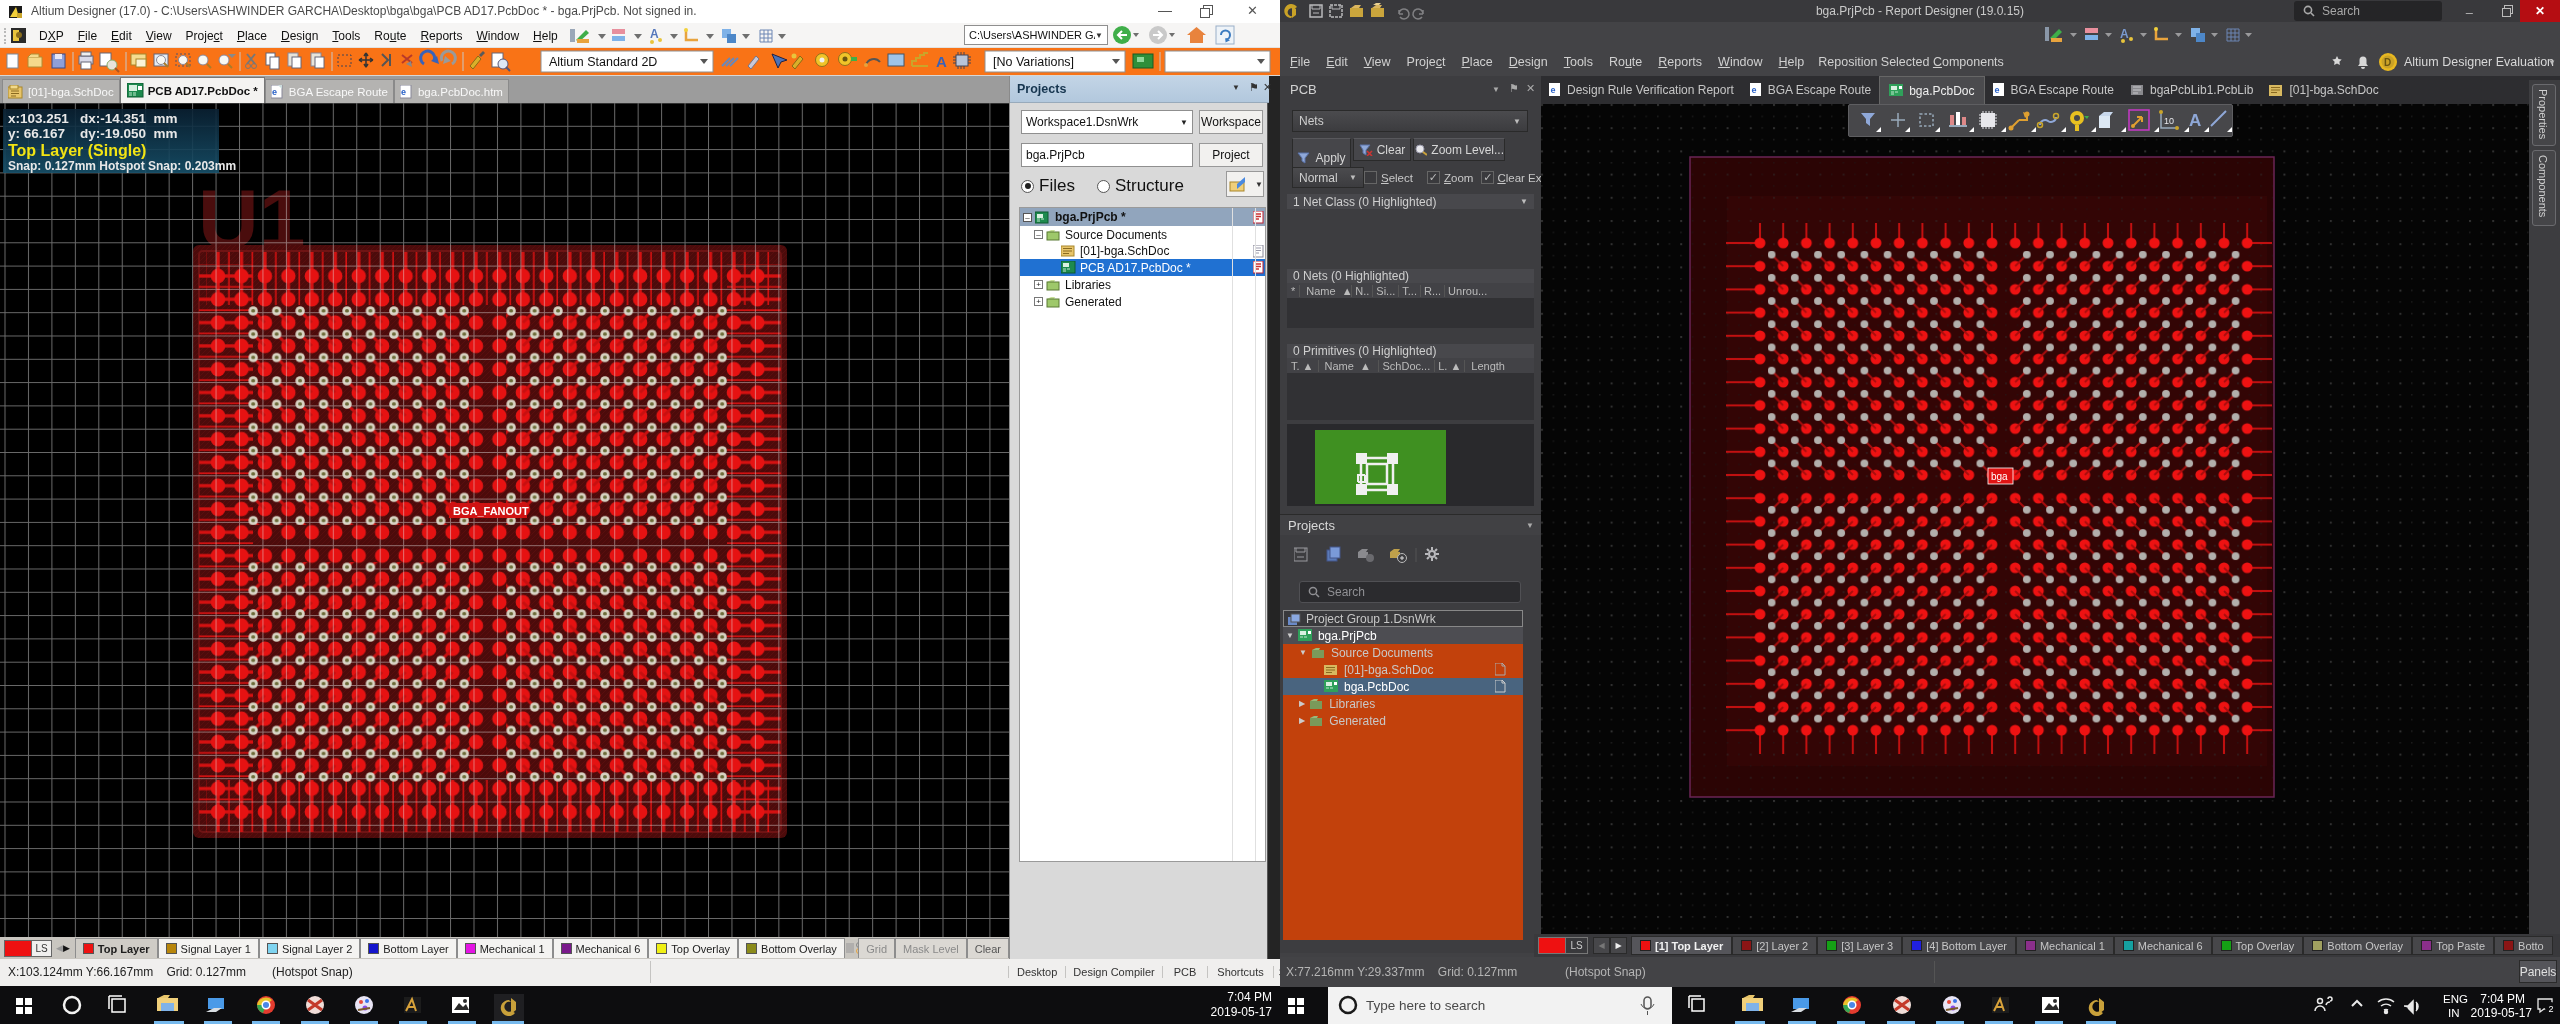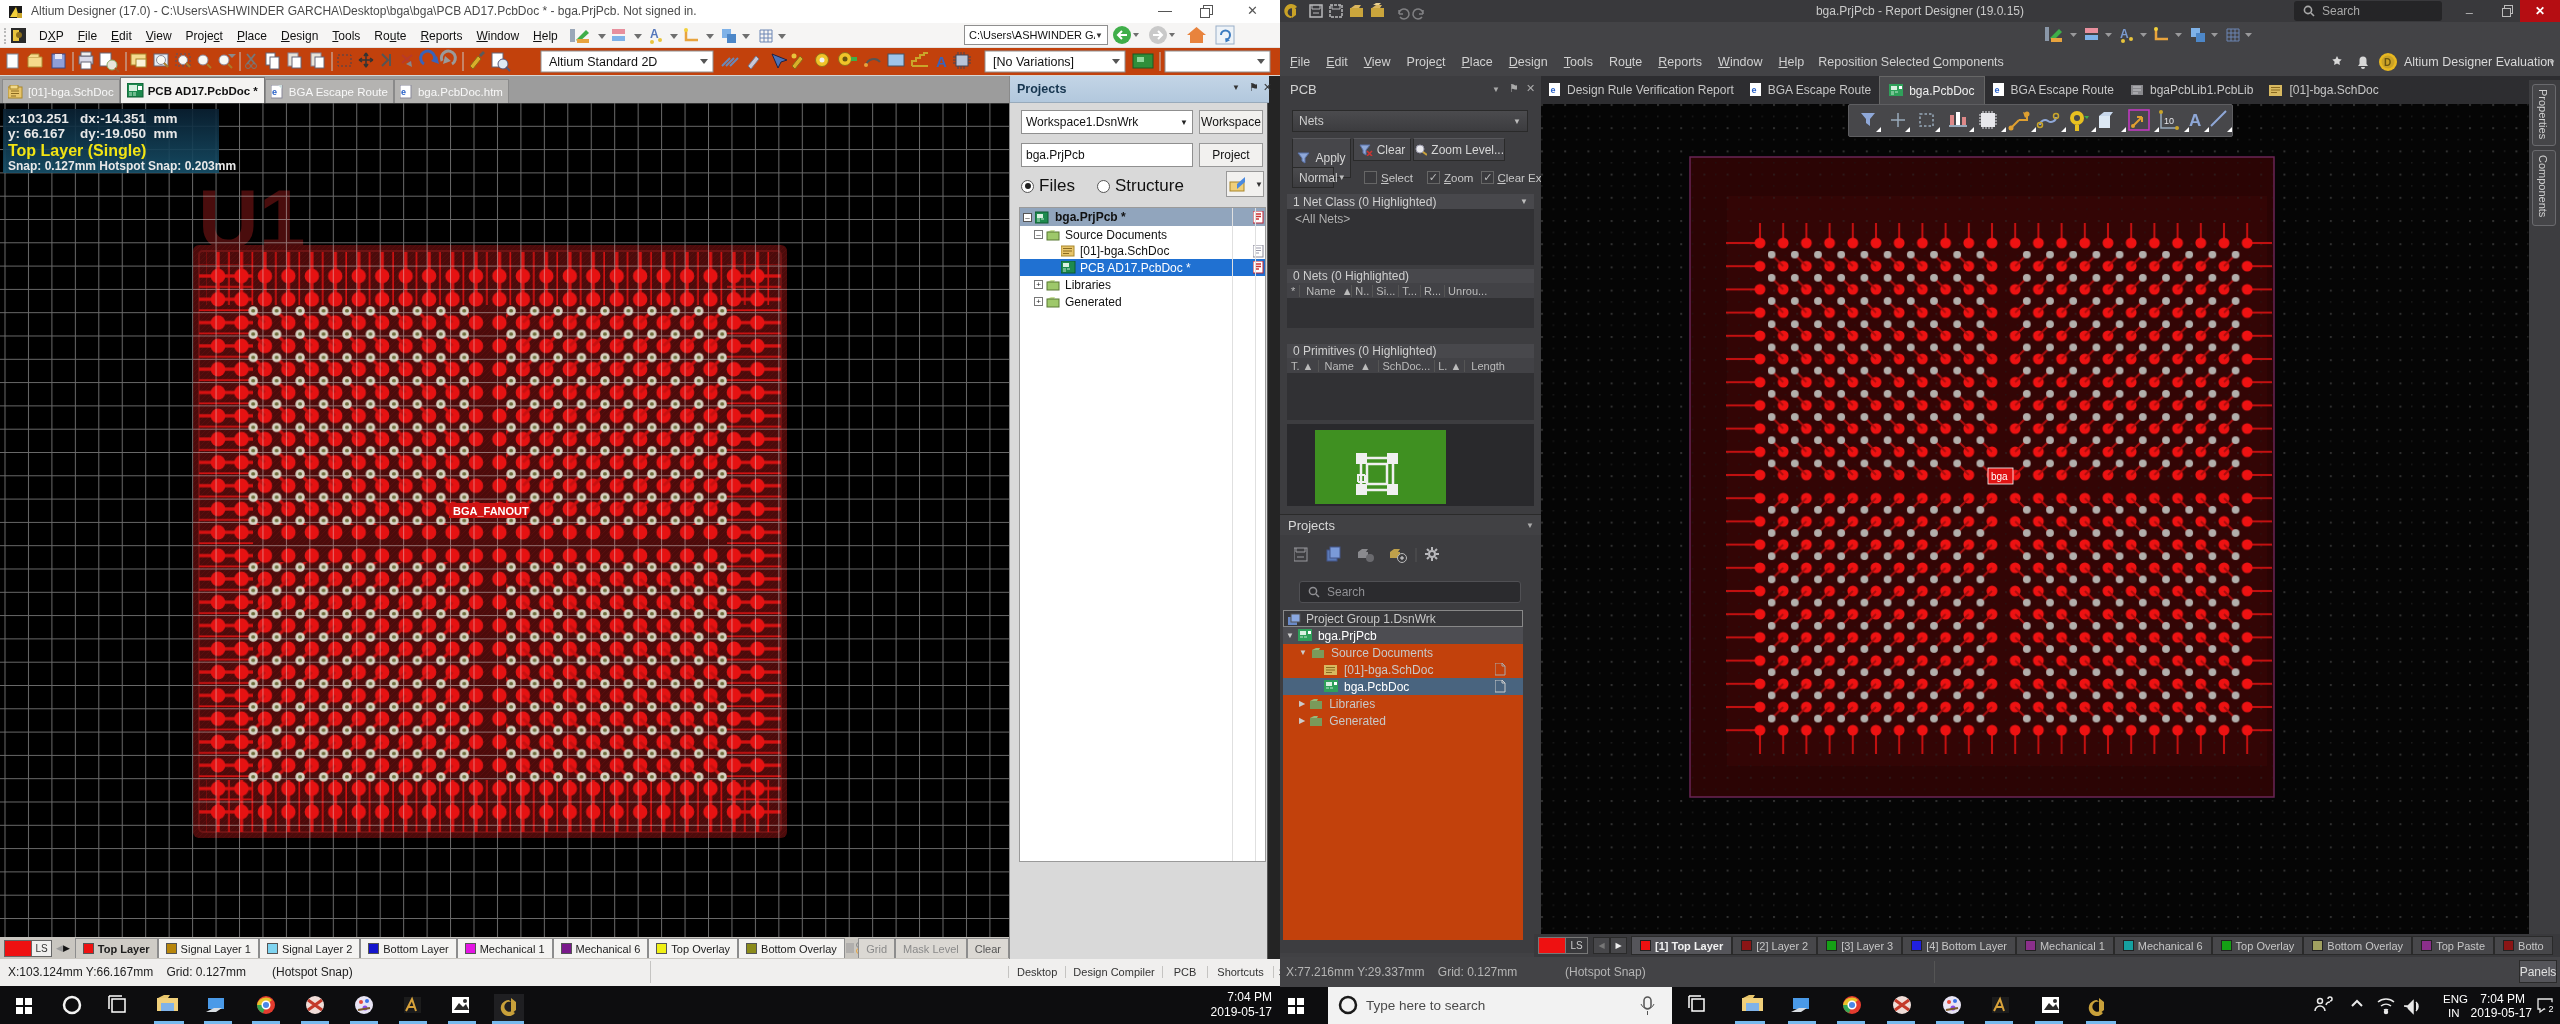--- a/index.html
+++ b/index.html
@@ -2,21 +2,21 @@
 <html><head><meta charset="utf-8">
 <style>
 *{margin:0;padding:0;box-sizing:border-box}
 html,body{width:2560px;height:1024px;overflow:hidden;background:#000;font-family:"Liberation Sans",sans-serif}
 .a{position:absolute !important}
 #stage{position:absolute;left:0;top:0;width:2560px;height:1024px}
 
 #lm{left:0;top:0;width:1280px;height:1024px;background:#000}
 #l-title{left:0;top:0;width:1280px;height:23px;background:#fff;color:#4a4a4a;font-size:12px}
 #l-menu{left:0;top:23px;width:1280px;height:25px;background:#f6f5f4;color:#111;font-size:12px;border-bottom:1px solid #e3e2e0}
-#l-tools{left:0;top:48px;width:1280px;height:28px;background:#c2410c;border-bottom:1px solid #d8d7d5}
+#l-tools{left:0;top:48px;width:1280px;height:28px;background:#f97316;border-bottom:1px solid #d8d7d5}
 #l-tabs{left:0;top:76px;width:1280px;height:27px;background:#9c9c9c}
 #l-layers{left:0;top:937px;width:1009px;height:22px;background:#c9c6c0;font-size:11px}
 #l-status{left:0;top:959px;width:1280px;height:27px;background:#f0efee;color:#222;font-size:12px}
 #l-task{left:0;top:986px;width:1280px;height:38px;background:#0d0d0f}
 
 #l-proj{left:1009px;top:76px;width:259px;height:883px;border-right:1px solid #555;background:#d9d9d9;border-left:1px solid #8a8a8a}
 
 #rm{left:1280px;top:0;width:1280px;height:1024px;background:#414144}
 #r-title{left:0;top:0;width:1280px;height:22px;background:#39393c;color:#c8c8c8;font-size:12px}
 #r-row2{left:0;top:22px;width:1280px;height:26px;background:#434346}
@@ -652,28 +652,27 @@
             <path d="M1 1 h11 l-4 5 v5 l-3 -2 v-3z" fill="#8fa8d8" stroke="#5a72a8"></path>
           </svg>Apply</div>
     <div class="btnD a" style="left:73px;top:34px;width:58px;height:23px"><svg width="14" height="12" style="margin-right:4px">
             <path d="M1 1 h10 l-4 5 v5 l-3 -2 v-3z" fill="#8fa8d8" stroke="#5a72a8"></path>
             <path d="M8 7 l5 5 M13 7 l-5 5" stroke="#c33" stroke-width="1.6"></path>
           </svg>Clear</div>
     <div class="btnD a" style="left:133px;top:34px;width:92px;height:23px;white-space:nowrap"><svg width="15" height="13" style="margin-right:4px">
             <circle cx="6" cy="6" r="4" fill="#e8e8ec" stroke="#99a"></circle>
             <line x1="9" y1="9" x2="13" y2="12" stroke="#c8a03a" stroke-width="2"></line>
           </svg>Zoom Level...</div>
-    <div class="dcombo a" style="left:12px;top:63px;width:42px;height:21px">Normal<span class="darr">▼</span></div>
+    <div class="dcombo a" style="left:12px;top:63px;width:72px;height:21px">Normal<span class="darr">▼</span></div>
     <div class="a row" style="left:84px;top:63px;color:#c8c8c8;font-size:11.5px;height:21px;white-space:nowrap">
       <span style="width:13px;height:13px;background:#3a3a3d;border:1px solid #666;margin-right:4px"></span><span style="text-decoration:underline">S</span>elect
       <span style="width:13px;height:13px;background:#3a3a3d;border:1px solid #666;margin:0 4px 0 14px;color:#bbb;font-size:11px;line-height:11px;text-align:center">✓</span><span style="text-decoration:underline">Z</span>oom
       <span style="width:13px;height:13px;background:#3a3a3d;border:1px solid #666;margin:0 3px 0 8px;color:#bbb;font-size:11px;line-height:11px;text-align:center">✓</span><span style="text-decoration:underline">C</span>lear&nbsp;Ex
     </div>
     <div class="hdrD a" style="left:7px;top:90px;width:247px;height:15px">1 Net Class (0 Highlighted)<span class="darr">▼</span></div>
-    <div class="a" style="left:7px;top:105px;width:247px;height:56px;background:#313134;color:#b0b0b0;font-size:12px;padding:3px 8px">&lt;All Nets&gt;</div>
     <div class="hdrD a" style="left:7px;top:165px;width:247px;height:14px">0 Nets (0 Highlighted)</div>
     <div class="a row" style="left:7px;top:179px;width:247px;height:15px;background:#424246;color:#bbb;font-size:11px">
       <span style="padding:0 4px;border-right:1px solid #555">*</span>
           <span style="padding:0 6px;border-right:1px solid #555;width:52px">Name&nbsp;&nbsp;▲</span>
           <span style="padding:0 3px;border-right:1px solid #555">N..</span>
           <span style="padding:0 3px;border-right:1px solid #555">Si...</span>
           <span style="padding:0 3px;border-right:1px solid #555">T...</span>
           <span style="padding:0 3px;border-right:1px solid #555">R...</span>
           <span style="padding:0 3px">Unrou...</span>
     </div>

